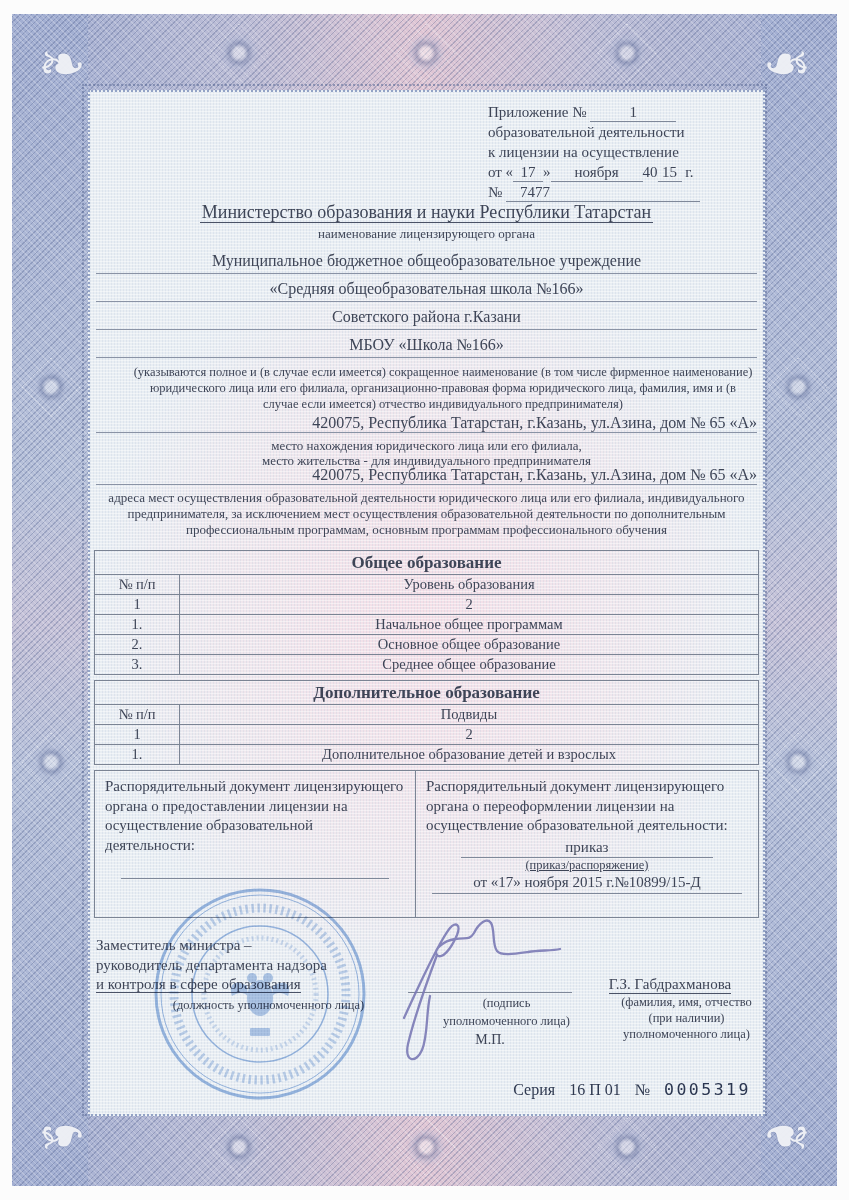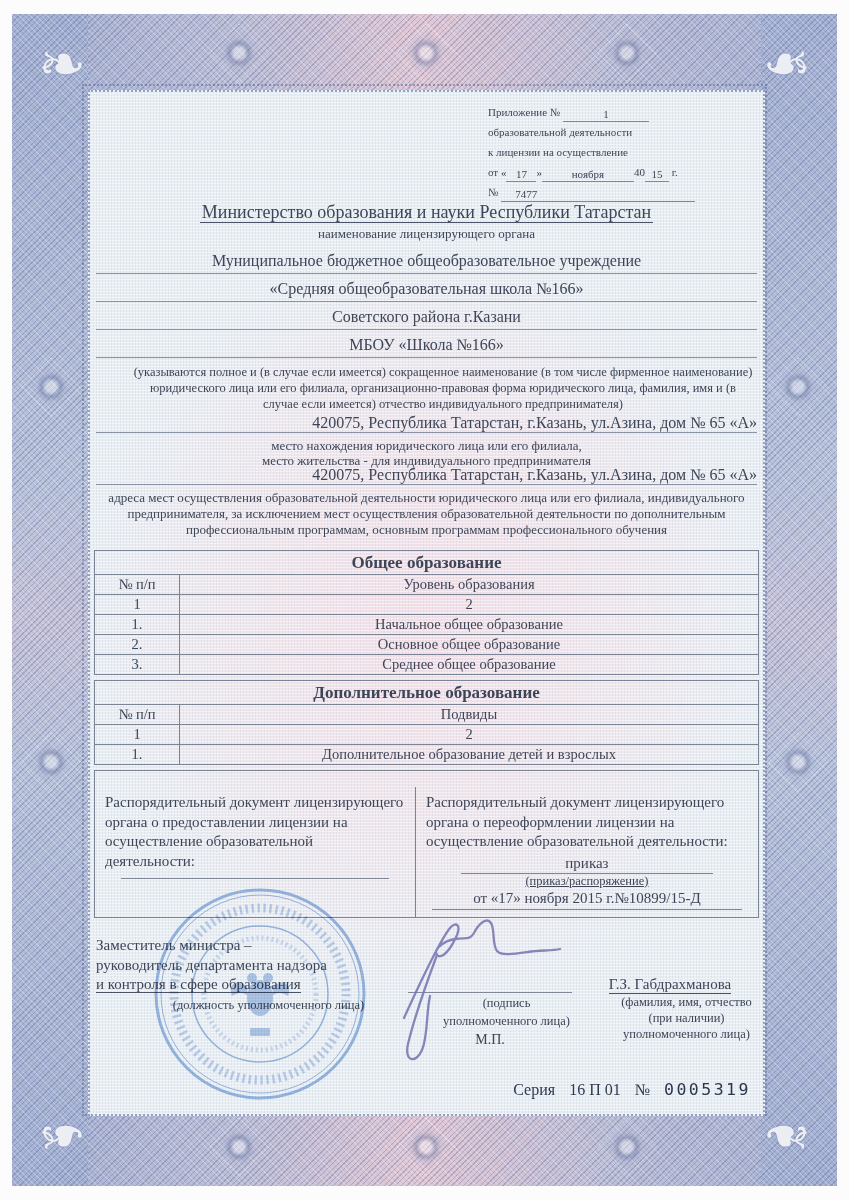--- a/index.html
+++ b/index.html
@@ -36,21 +36,21 @@
   .inner{position:absolute;left:88px;top:90px;width:673px;height:1022px;
      border:2px dotted #93a3c6;
      background:
        repeating-linear-gradient(0deg, rgba(255,255,255,.45) 0 1px, transparent 1px 3px),
        repeating-linear-gradient(90deg, rgba(190,205,222,.30) 0 1px, transparent 1px 3px),
        radial-gradient(ellipse 62% 46% at 50% 52%, rgba(246,222,230,.95) 0%, rgba(243,228,234,.55) 55%, rgba(235,240,245,0) 80%),
        linear-gradient(#e9eef3,#e9eef3);}
   .content{position:absolute;inset:0;font-size:15px;}
   .blank{display:inline-block;border-bottom:1px solid #7f8899;text-align:center;vertical-align:bottom;line-height:1.05;}
   
-  .apx{position:absolute;left:398px;top:10px;width:268px;font-size:11px;line-height:20px;}
+  .apx{position:absolute;left:398px;top:10px;width:268px;font-size:15px;line-height:20px;}
   
   .title{position:absolute;left:0;right:0;top:110px;text-align:center;font-size:18px;}
   .title span{border-bottom:1px solid #4a5266;padding:0 2px;}
   .authority-caption{position:absolute;left:0;right:0;top:134px;text-align:center;font-size:13px;}
   .orgline{position:absolute;left:6px;right:6px;text-align:center;font-size:16px;
            border-bottom:1px solid #8a93a5;padding-bottom:3px;}
   .smallcap{font-size:12.5px;line-height:16px;text-align:center;margin-left:33px;}
   .org-caption{position:absolute;left:10px;right:10px;top:272px;}
   .addr{position:absolute;left:6px;right:6px;text-align:right;font-size:16px;border-bottom:1px solid #8a93a5;}
   .addr1{top:322px;}
@@ -60,21 +60,21 @@
   
   table.doc{position:absolute;left:4px;right:4px;width:calc(100% - 8px);border-collapse:collapse;
             font-size:14.5px;}
   table.doc td{border:1px solid #7b8494;text-align:center;padding:1px 4px;height:17px;}
   table.doc .ttl{font-size:17px;font-weight:bold;height:21px;}
   .tbl1{top:458px;}
   .tbl2{top:588px;}
   .col-num{width:76px;}
   
   .orders{position:absolute;left:4px;right:4px;top:678px;height:146px;border:1px solid #7b8494;display:flex;}
-  .ord-cell{position:relative;padding:6px 10px;font-size:15px;line-height:19.5px;box-sizing:border-box;margin-top:16px;}
+  .ord-cell{position:relative;padding:6px 10px;font-size:15px;line-height:19.5px;box-sizing:border-box;}
   .ord-left{width:48.4%;border-right:1px solid #7b8494;}
   .ord-right{width:51.6%;}
   .ord-blank{position:absolute;left:8%;width:84%;bottom:38px;border-bottom:1px solid #7f8899;}
   .ord-value{margin-top:2px;text-align:center;}
   .ord-value span{display:inline-block;min-width:78%;border-bottom:1px solid #7f8899;}
   .ord-cap{font-size:12.5px;line-height:14px;text-align:center;text-decoration:underline;}
   .ord-date{margin-top:1px;text-align:center;}
   .ord-date span{display:inline-block;min-width:96%;border-bottom:1px solid #7f8899;}
   
   .signing{position:absolute;left:4px;top:844px;width:100%;height:120px;font-size:15px;}
@@ -165,21 +165,21 @@
         <tr>
           <td class="col-num">№ п/п</td>
           <td>Уровень образования</td>
         </tr>
         <tr>
               <td>1</td>
               <td>2</td>
             </tr>
         <tr>
               <td>1.</td>
-              <td>Начальное общее образование</td>
+              <td>Начальное общее программам</td>
             </tr>
         <tr>
               <td>2.</td>
               <td>Основное общее образование</td>
             </tr>
         <tr>
               <td>3.</td>
               <td>Среднее общее образование</td>
             </tr>
       </tbody>

